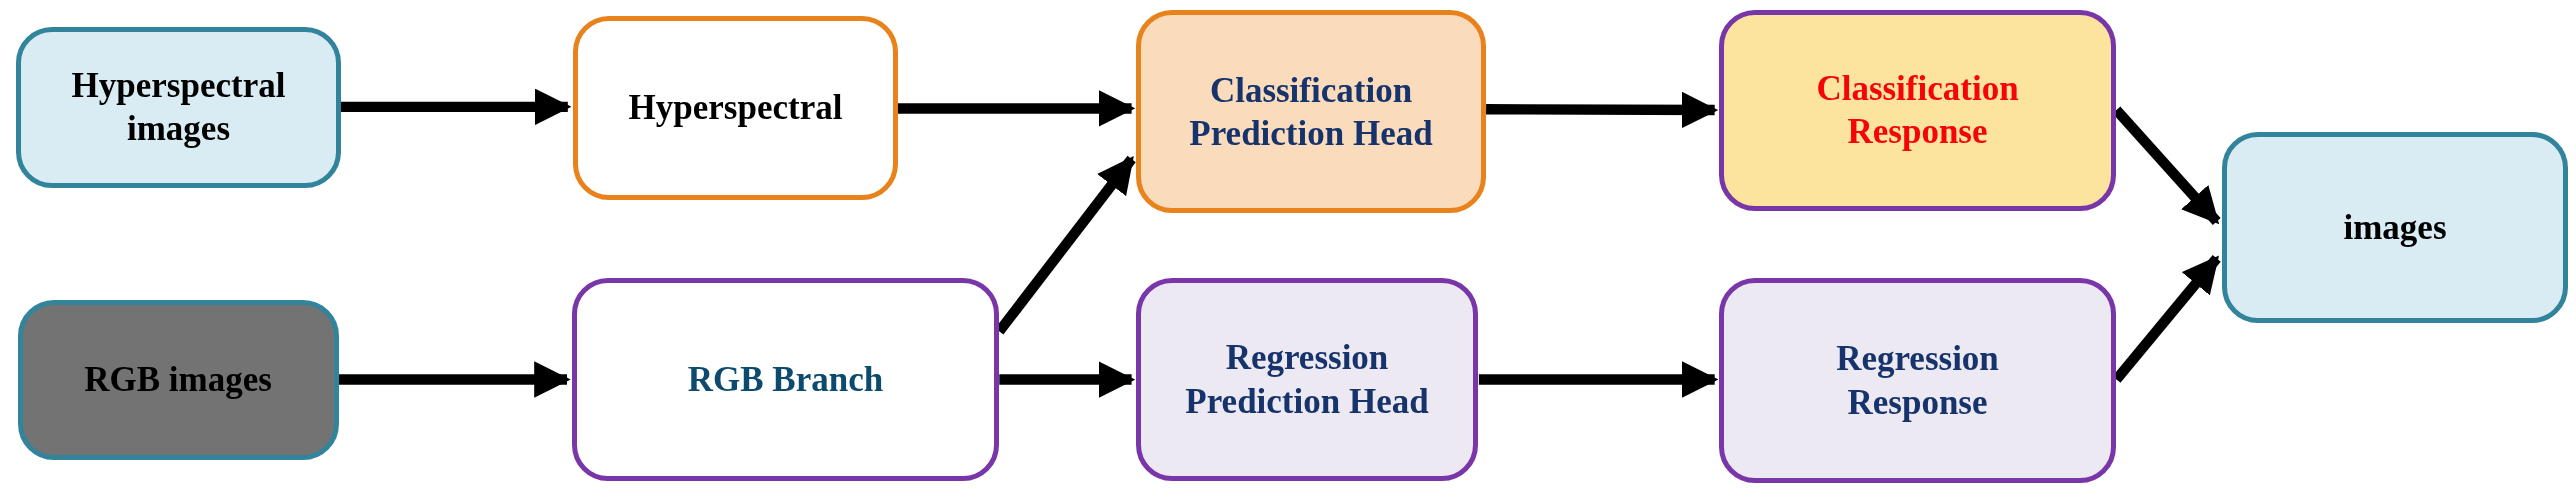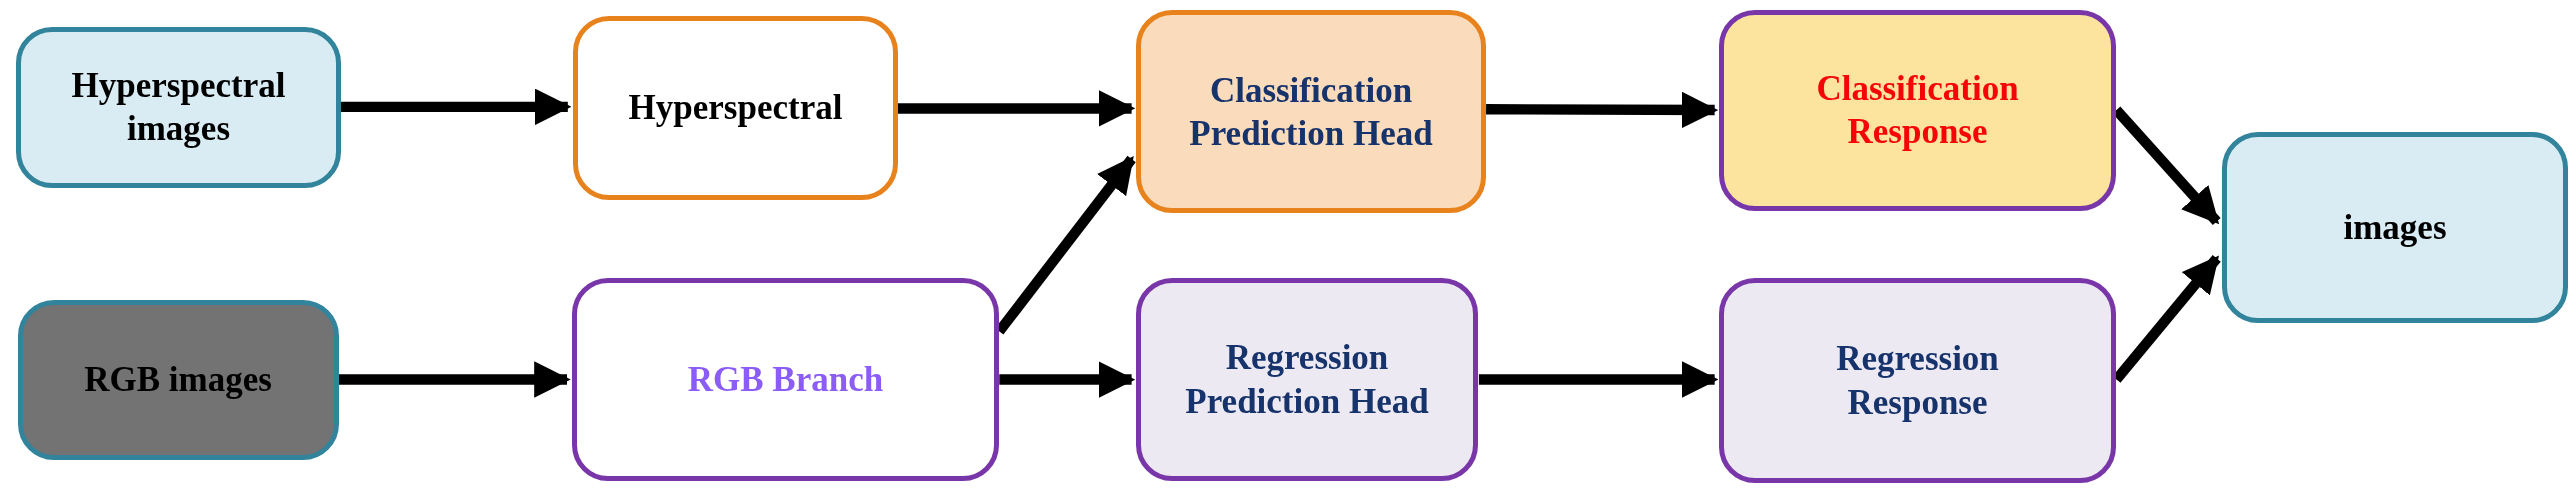--- a/index.html
+++ b/index.html
@@ -81,21 +81,21 @@
   <div class="node p3" style="background: rgb(252, 228, 158); border-color: rgb(121, 54, 168); color: rgb(245, 5, 5);">
     <span class="line">Classification</span>
     <span class="line">Response</span>
   </div>
 
   <div class="node p4" style="background: #737373; border-color: rgb(49, 132, 155); color: rgb(0, 0, 0);">
     <span class="line">RGB images</span>
 
   </div>
 
-  <div class="node p5" style="background: rgb(255, 255, 255); border-color: rgb(121, 54, 168); color: #8b5cf6;">
+  <div class="node p5" style="background: rgb(255, 255, 255); border-color: rgb(121, 54, 168); color: #0c4a6e;">
     <span class="line">RGB Branch</span>
 
   </div>
 
   <div class="node p6" style="background: rgb(236, 233, 242); border-color: rgb(121, 54, 168); color: rgb(23, 51, 107);">
     <span class="line">Regression</span>
     <span class="line">Prediction Head</span>
   </div>
 
   <div class="node p7" style="background: rgb(236, 233, 242); border-color: rgb(121, 54, 168); color: rgb(23, 51, 107);">

